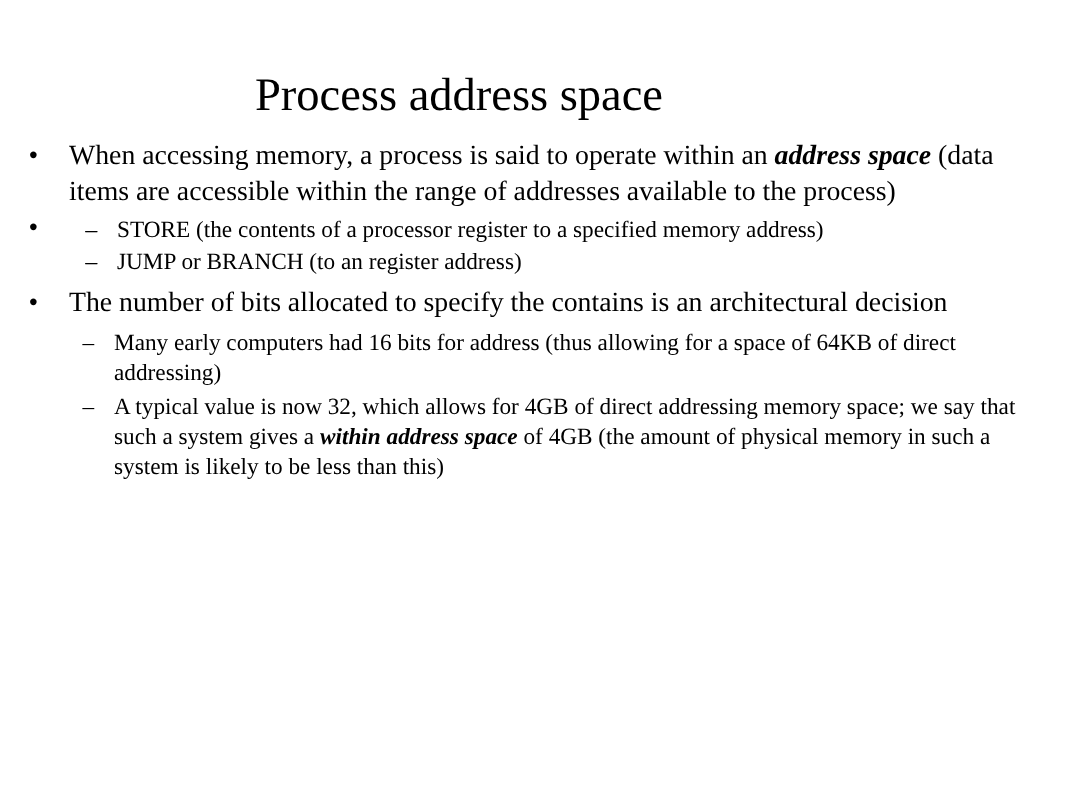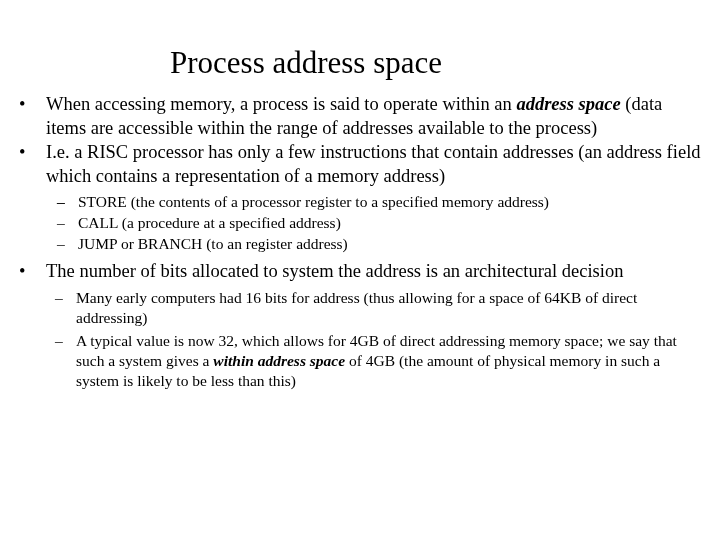--- a/index.html
+++ b/index.html
@@ -114,49 +114,47 @@
 
   <div id="body-content">
 
     <div class="lvl1">
       <span class="bullet">•</span>
       <span>When accessing memory, a process is said to operate within an </span><em class="bi">address space</em><span> (data items are accessible within the range of addresses available to the process)</span>
     </div>
 
     <div class="lvl1">
       <span class="bullet">•</span>
-      <span>I.e. a RISC processor has only a few instructions that contain addresses (an address field which contains a representation of a memory address)</span>
     </div>
 
     <div class="spacer-xs"></div>
 
     <div class="lvl2">
       <span class="bullet">–</span>
     </div>
 
     <div class="lvl2">
       <span class="bullet">–</span>
       <span>STORE (the contents of a processor register to a specified memory address)</span>
     </div>
 
     <div class="lvl2">
       <span class="bullet">–</span>
-      <span>CALL (a procedure at a specified address)</span>
     </div>
 
     <div class="lvl2">
       <span class="bullet">–</span>
       <span>JUMP or BRANCH (to an register address)</span>
     </div>
 
     <div class="spacer-sm"></div>
 
     <div class="lvl1">
       <span class="bullet">•</span>
-      <span>The number of bits allocated to system the address is an architectural decision</span>
+      <span>The number of bits allocated to specify the contains is an architectural decision</span>
     </div>
 
     <div class="spacer-sm"></div>
 
     <div class="lvl2b">
       <span class="bullet">–</span>
       <span>Many early computers had 16 bits for address (thus allowing for a space of 64KB of direct addressing)</span>
     </div>
 
     <div class="spacer-xs"></div>

